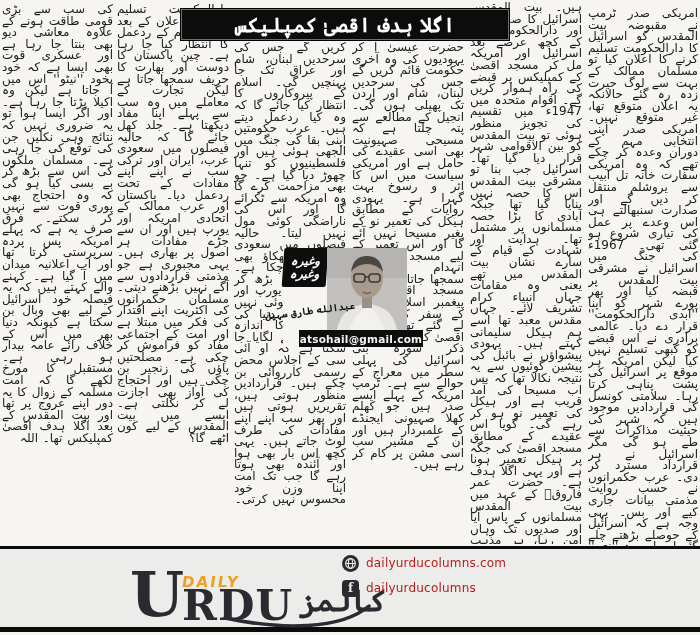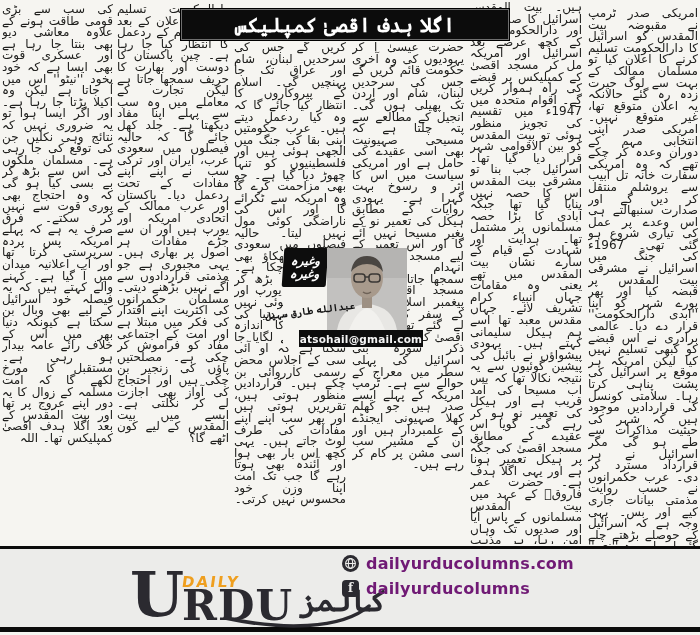--- a/index.html
+++ b/index.html
@@ -59,21 +59,21 @@
   .swoosh{position:absolute;left:-78px;bottom:-6px;}
 
   .social{position:absolute;left:342px;top:552px;width:356px;display:flex;
           flex-direction:column;gap:3px;}
   .social-row{display:flex;align-items:center;gap:7px;height:22px;cursor:pointer;}
   .sicon{width:17px;height:17px;background:#2b2a30;border-radius:4px;display:flex;
          align-items:center;justify-content:center;flex:none;}
   .sicon.round{border-radius:50%;}
   .sicon span{color:#ececea;font-weight:bold;font-size:12px;line-height:12px;
               font-family:"DejaVu Serif",serif;}
-  .slabel{font-size:16px;font-weight:bold;color:#701a75;letter-spacing:.2px;
+  .slabel{font-size:12px;font-weight:normal;color:#b91c1c;letter-spacing:.2px;
           font-family:"DejaVu Sans",sans-serif;}
 </style>
 </head>
 <body>
 
 <div class="page">
 
   <div class="col" id="col1">امریکی صدر ٹرمپ نے مقبوضہ بیت المقدس کو اسرائیل کا دارالحکومت تسلیم کرنے کا اعلان کیا تو مسلمان ممالک کے بہت سے لوگ حیرت زدہ رہ گئے حالانکہ یہ اعلان متوقع تھا، غیر متوقع نہیں۔ امریکی صدر اپنی انتخابی مہم کے دوران وعدہ کر چکے تھے کہ وہ امریکی سفارت خانہ تل ابیب سے یروشلم منتقل کر دیں گے اور صدارت سنبھالتے ہی اس وعدے پر عمل کی تیاری شروع ہو گئی تھی۔ 1967ء کی جنگ میں اسرائیل نے مشرقی بیت المقدس پر قبضہ کیا اور پھر پورے شہر کو اپنا ''ابدی دارالحکومت'' قرار دے دیا۔ عالمی برادری نے اس قبضے کو کبھی تسلیم نہیں کیا لیکن امریکہ ہر موقع پر اسرائیل کی پشت پناہی کرتا رہا۔ سلامتی کونسل کی قراردادیں موجود ہیں کہ شہر کی حیثیت مذاکرات سے طے ہو گی مگر اسرائیل نے ہر قرارداد مسترد کر دی۔ عرب حکمرانوں نے حسب روایت مذمتی بیانات جاری کیے اور بس۔ یہی وجہ ہے کہ اسرائیل کے حوصلے بڑھتے چلے گئے اور اب وہ ''نعم'' کہلوانے پر تلا ہوا ہے۔ یہودی عقیدے کے مطابق ہیکل سلیمانی اسی مقام پر تھا جہاں آج مسجد اقصیٰ اور قبۃ الصخرہ موجود ہیں اور یہی عقیدہ اگلے ہدف کی نشاندہی کرتا ہے۔</div>
   <div class="col" id="col2">ہیں۔ بیت المقدس اسرائیل کا صدر مقام اور دارالحکومت بننے کے کچھ عرصے بعد اسرائیل اور امریکہ مل کر مسجد اقصیٰ کے کمپلیکس پر قبضے کی راہ ہموار کریں گے۔ اقوام متحدہ میں 1947ء میں تقسیم کی تجویز منظور ہوئی تو بیت المقدس کو بین الاقوامی شہر قرار دیا گیا تھا۔ اسرائیل جب بنا تو مشرقی بیت المقدس اس کا حصہ نہیں بنایا گیا تھا جبکہ آبادی کا بڑا حصہ مسلمانوں پر مشتمل تھا۔ ہدایت اور شہادت کے قیام کے سارے نشان بیت المقدس میں تھے یعنی وہ مقامات جہاں انبیاء کرام تشریف لائے۔ جہاں مقدس معبد تھا اسے ہم ہیکل سلیمانی کہتے ہیں۔ یہودی پیشواؤں نے بائبل کی پیشین گوئیوں سے یہ نتیجہ نکالا تھا کہ بس اب مسیحا کی آمد قریب ہے اور ہیکل کی تعمیر نو ہو کر رہے گی۔ گویا اس عقیدے کے مطابق مسجد اقصیٰ کی جگہ پر ہیکل تعمیر ہونا ہے اور یہی اگلا ہدف ہے۔ حضرت عمر فاروقؓ کے عہد میں بیت المقدس مسلمانوں کے پاس آیا اور صدیوں تک وہاں امن رہا، ہر مذہب کے ماننے والے آزاد تھے۔</div>
   <div class="col" id="col3">حضرت عیسیٰ آ کر یہودیوں کی وہ آخری حکومت قائم کریں گے جس کی سرحدیں لبنان، شام اور اردن تک پھیلی ہوں گی۔ انجیل کے مطالعے سے پتہ چلتا ہے کہ مسیحی صہیونیت بھی اسی عقیدے کی حامل ہے اور امریکی سیاست میں اس کا اثر و رسوخ بہت گہرا ہے۔ یہودی روایات کے مطابق ہیکل کی تعمیر نو کے بغیر مسیحا نہیں آئے گا اور اس تعمیر کے لیے مسجد اقصیٰ کا انہدام ضروری سمجھا جاتا ہے۔ اسی مسجد اقصیٰ سے پیغمبر اسلامؐ معراج کے سفر کو تشریف لے گئے تھے، مسجد اقصیٰ کو بھی جس کا ذکر سورہ بنی اسرائیل کی پہلی سطر میں معراج کے حوالے سے ہے۔ ٹرمپ امریکہ کے پہلے ایسے صدر ہیں جو کھلم کھلا صہیونی ایجنڈے کے علمبردار ہیں اور ان کے مشیر سب اسی مشن پر کام کر رہے ہیں۔</div>

